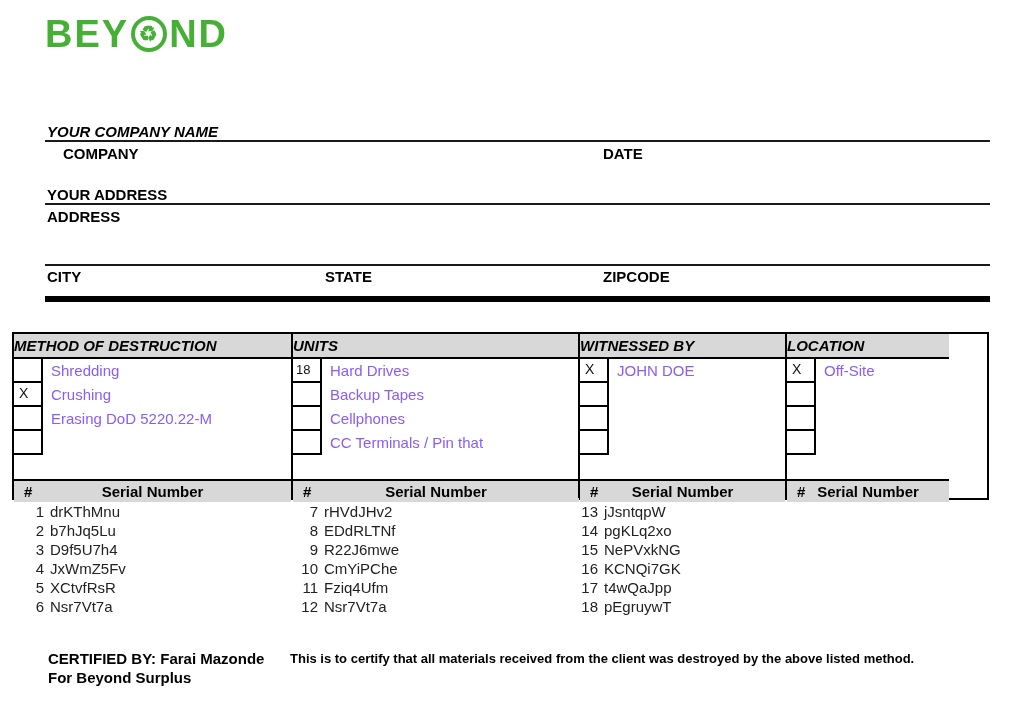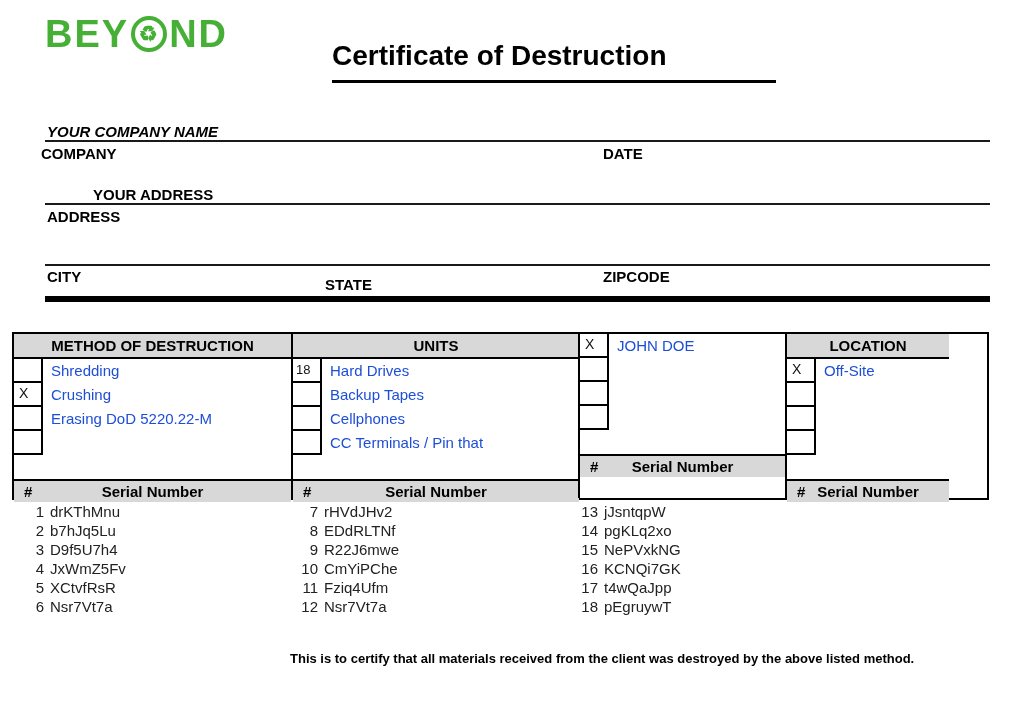--- a/index.html
+++ b/index.html
@@ -22,27 +22,27 @@
   .hline { position:absolute; left:45px; width:945px; background:#1a1a1a; }
   .line-company { top:140px; height:2px; }
   .line-address { top:203px; height:2px; }
   .line-city    { top:264px; height:2px; }
   .line-thick   { top:296px; height:6px; background:#000; }
 
   
   .dtable { position:absolute; left:12px; top:332px; width:977px; height:168px; border:2px solid #000; }
   .dcol { position:absolute; top:0; height:100%; }
   .dcol.c2, .dcol.c3, .dcol.c4 { border-left:2px solid #000; }
-  .dhdr { height:25px; background:#d8d8d8; border-bottom:2px solid #000; text-align:center;
-          font-weight:bold; font-size:15px; line-height:23px; }
+  .dhdr { height:25px; background:#d8d8d8; border-bottom:2px solid #000; text-align:left;
+          font-weight:bold; font-size:15px; line-height:23px;font-style:italic; }
   .dbody { position:relative; height:120px; }
   .cbcol { position:absolute; left:0; top:0; width:29px; height:96px; border-right:2px solid #000; }
   .cb { height:24px; border-bottom:2px solid #000; font-size:14px; line-height:21px; padding-left:5px; color:#111; }
   .cb.units { font-size:13px; padding-left:3px; }
-  .dlabel { position:absolute; left:37px; font-size:15px; white-space:nowrap; color:#1d4ed8; }
+  .dlabel { position:absolute; left:37px; font-size:15px; white-space:nowrap; color:#8b5cf6; }
   .dl0 { top:3px; } .dl1 { top:27px; } .dl2 { top:51px; } .dl3 { top:75px; }
   .shdr { position:relative; height:23px; background:#d8d8d8; border-top:2px solid #000; }
   .shash { position:absolute; left:10px; top:0; font-weight:bold; font-size:15px; line-height:21px; }
   .stitle { display:block; text-align:center; font-weight:bold; font-size:15px; line-height:21px; }
 
   
   .scol { position:absolute; top:502px; }
   .scol.s1 { left:20px; }  .scol.s2 { left:288px; } .scol.s3 { left:568px; }
   .srow { display:flex; height:19px; font-size:15px; color:#222; align-items:center; }
   .snum { display:inline-block; text-align:right; margin-right:6px; }
@@ -58,34 +58,33 @@
 <div class="page">
 
   <div class="logo">
     <div class="logo-line1">
       <span>BEY</span>
         <span class="recycle-o">♻</span>
         <span>ND</span>
     </div>
   </div>
 
-  <div class="title">Certificate of Destruction</div>
 
   <div class="lbl" style="left:47px; top:123px;font-style:italic;">YOUR COMPANY NAME</div>
   <div class="hline line-company"></div>
-  <div class="lbl" style="left:41px; top:145px;text-align:center;">COMPANY</div>
+  <div class="lbl" style="left:63px; top:145px;text-align:center;">COMPANY</div>
   <div class="lbl" style="left:603px; top:145px;">DATE</div>
 
-  <div class="lbl" style="left:47px; top:186px;margin-left:46px;">YOUR ADDRESS</div>
+  <div class="lbl" style="left:47px; top:186px;">YOUR ADDRESS</div>
   <div class="hline line-address"></div>
   <div class="lbl" style="left:47px; top:208px;">ADDRESS</div>
 
   <div class="hline line-city"></div>
   <div class="lbl" style="left:47px; top:268px;text-align:center;">CITY</div>
-  <div class="lbl" style="left:325px; top:276px;">STATE</div>
+  <div class="lbl" style="left:325px; top:268px;">STATE</div>
   <div class="lbl" style="left:603px; top:268px;">ZIPCODE</div>
   <div class="hline line-thick"></div>
 
   <div class="dtable">
 
     <div class="dcol c1" style="left:0; width:277px;">
       <div class="dhdr">METHOD OF DESTRUCTION</div>
       <div class="dbody">
         <div class="cbcol">
           <div class="cb"></div>
@@ -117,20 +116,21 @@
         <div class="dlabel dl2">Cellphones</div>
         <div class="dlabel dl3">CC Terminals / Pin that</div>
       </div>
       <div class="shdr">
         <span class="shash">#</span>
         <span class="stitle">Serial Number</span>
       </div>
     </div>
 
     <div class="dcol c3" style="left:564px; width:207px;">
+      <div class="dhdr">WITNESSED BY</div>
       <div class="dbody">
         <div class="cbcol">
           <div class="cb">X</div>
           <div class="cb"></div>
           <div class="cb"></div>
           <div class="cb"></div>
         </div>
         <div class="dlabel dl0">JOHN DOE</div>
       </div>
       <div class="shdr">
@@ -229,15 +229,19 @@
     <div class="srow">
         <span class="snum">17</span>
         <span class="ssn">t4wQaJpp</span>
       </div>
     <div class="srow">
         <span class="snum">18</span>
         <span class="ssn">pEgruywT</span>
       </div>
   </div>
 
+  <div class="cert-by">
+    <div>CERTIFIED BY: Farai Mazonde</div>
+    <div>For Beyond Surplus</div>
+  </div>
   <div class="cert-stmt">This is to certify that all materials received from the client was destroyed by the above listed method.</div>
 
 </div>
 
 </body></html>

